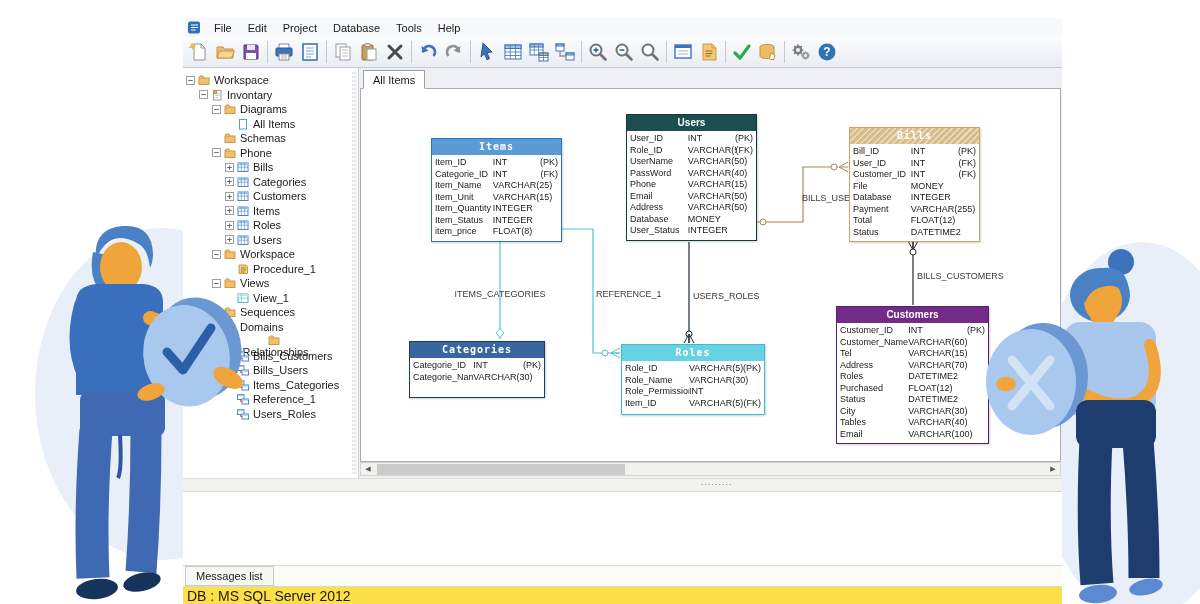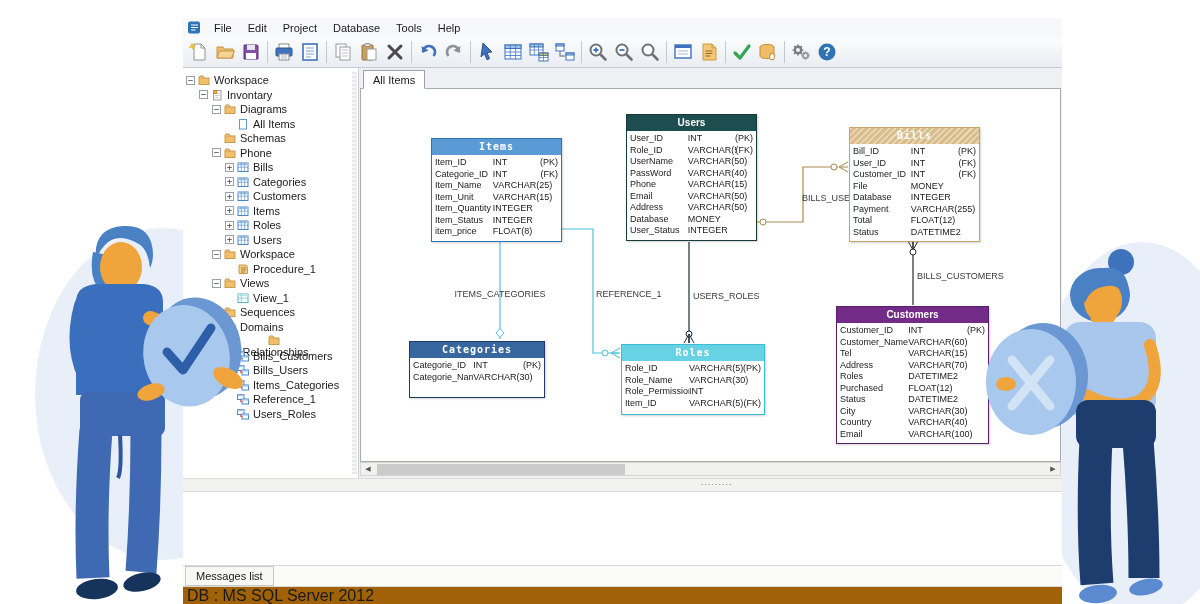--- a/index.html
+++ b/index.html
@@ -48,22 +48,22 @@
   
   #hscroll{left:360px;top:462px;width:701px;height:14px;background:#f1f1ed;border:1px solid #d4d4d0;z-index:3;display:flex;align-items:center}
   .sarrow{width:14px;height:12px;font-size:7px;color:#555;display:flex;align-items:center;justify-content:center}
   #hthumb{position:absolute;left:16px;top:1px;width:248px;height:11px;background:#cbcbcb}
   #splitter{left:183px;top:478px;width:879px;height:14px;background:#f2f2ef;border-top:1px solid #dcdcd8;border-bottom:1px solid #d8d8d4;z-index:2}
   #splitter span{position:absolute;left:518px;top:-2px;font-size:9px;color:#777;letter-spacing:1px}
   #messages{left:183px;top:492px;width:879px;height:74px;background:#fff;border-bottom:1px solid #d8d8d4;z-index:2}
   #msgtab-row{left:183px;top:566px;width:879px;height:21px;background:#fbfbf8;border-bottom:1px solid #d8d8d4;z-index:2}
   #msgtab{left:185px;top:566px;height:20px;padding:0 10px;background:#f7f7f4;border:1px solid #c9c9c5;
           display:flex;align-items:center;font-size:11px;z-index:3}
-  #statusbar{left:183px;top:587px;width:879px;height:17px;background:#a16207;display:flex;align-items:center;
-             padding-left:4px;font-size:16px;z-index:2}
+  #statusbar{left:183px;top:587px;width:879px;height:17px;background:#fde047;display:flex;align-items:center;
+             padding-left:4px;font-size:14px;z-index:2}
 
   
   .bgshape{z-index:0}
   .person{z-index:6;pointer-events:none}
 </style>
 </head>
 <body>
 
 <div id="page">
 
@@ -737,21 +737,21 @@
             <span class="cn">Status</span>
             <span class="ct">DATETIME2</span>
             <span class="ck"></span>
           </div>
           <div class="trow">
             <span class="cn">City</span>
             <span class="ct">VARCHAR(30)</span>
             <span class="ck"></span>
           </div>
           <div class="trow">
-            <span class="cn">Country</span>
+            <span class="cn">Tables</span>
             <span class="ct">VARCHAR(40)</span>
             <span class="ck"></span>
           </div>
           <div class="trow">
             <span class="cn">Email</span>
             <span class="ct">VARCHAR(100)</span>
             <span class="ck"></span>
           </div>
         </div>
       </div>

